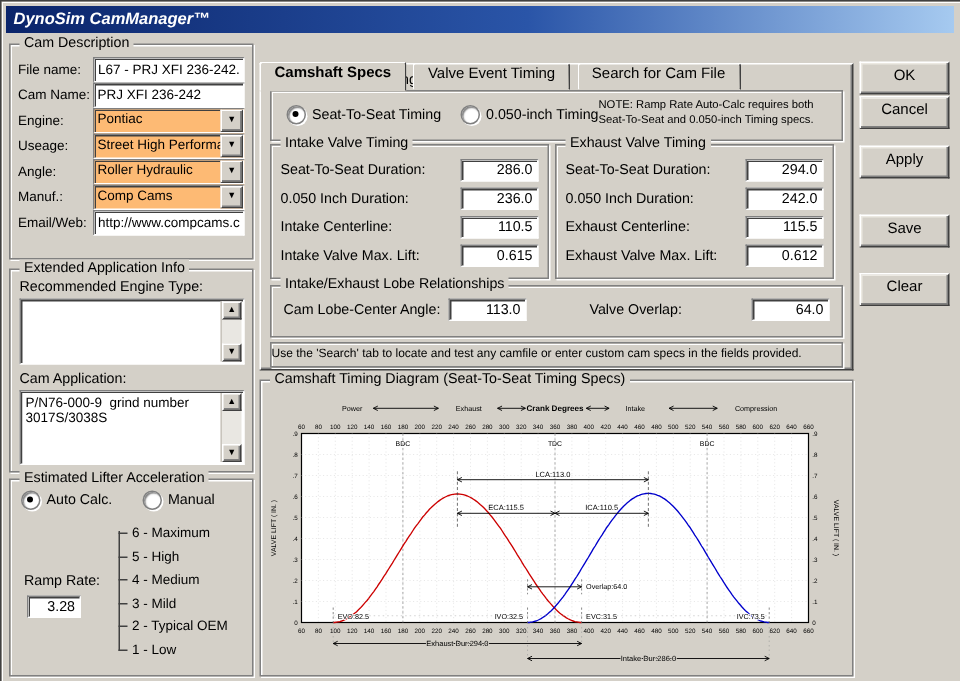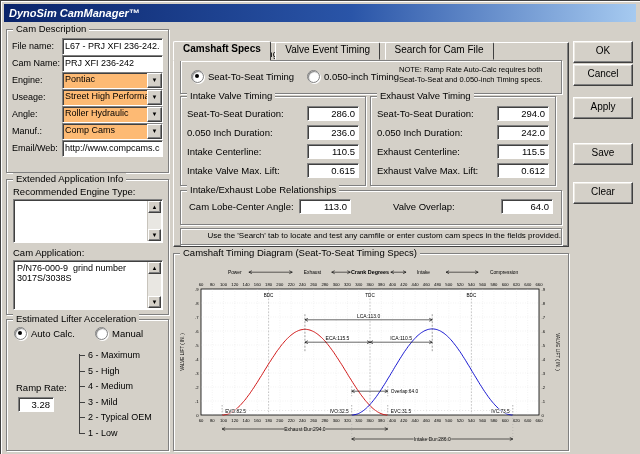--- a/index.html
+++ b/index.html
@@ -43,21 +43,21 @@
   .tabstrip{position:absolute;left:172px;top:24px;height:18px;z-index:3;white-space:nowrap}
   .tab{display:inline-block;height:15px;margin-top:2px;padding:1px 9px 0;font-size:10px;background:#d4d0c8;vertical-align:bottom;
        border:1px solid;border-color:#fff #404040 #d4d0c8 #fff;border-top-left-radius:2px;border-top-right-radius:2px}
   .tab.active{height:17px;margin-top:16px;position:relative;z-index:5;margin-bottom:-1px;font-weight:bold}
   .tabpanel{position:absolute;left:172px;top:41px;width:394px;height:203px;background:#d4d0c8;z-index:2;
             border:1px solid;border-color:#fff #404040 #404040 #fff;box-shadow:inset -1px -1px 0 #808080}
   .srow{position:absolute;left:6px;right:6px;height:16px}
   .srow-label{position:absolute;left:0;top:2px;font-size:9.5px;white-space:nowrap}
   .srow .vbox{position:absolute;right:0;top:0;width:52px}
   .note{position:absolute;font-size:7.5px;line-height:1.3}
-  .hintbox{position:absolute;font-size:8px;text-align:right;line-height:13px;overflow:hidden;white-space:nowrap}
+  .hintbox{position:absolute;font-size:8px;text-align:left;line-height:13px;overflow:hidden;white-space:nowrap}
   .btn{position:absolute;left:572px;width:58px;height:20px;background:#d4d0c8;font-size:10px;text-align:center;line-height:18px;
        border:1px solid;border-color:#fff #404040 #404040 #fff;box-shadow:inset -1px -1px 0 #808080, inset 1px 1px 0 #ece9e2}
   .chart-svg{position:absolute;left:3px;top:11px}
 </style>
 </head>
 <body>
 
 <div class="window">
 
   <div class="titlebar">

